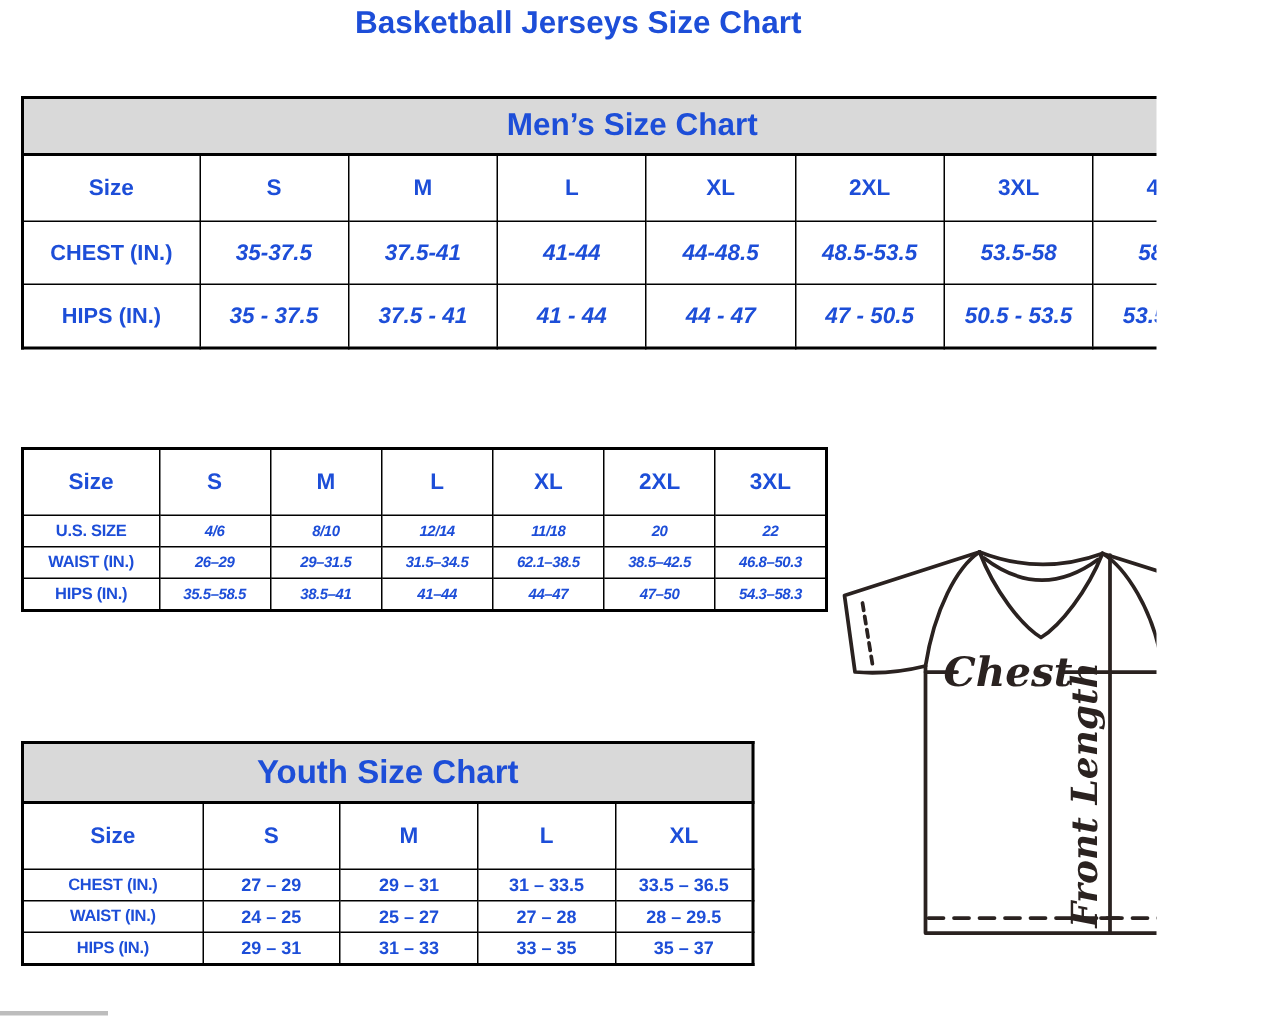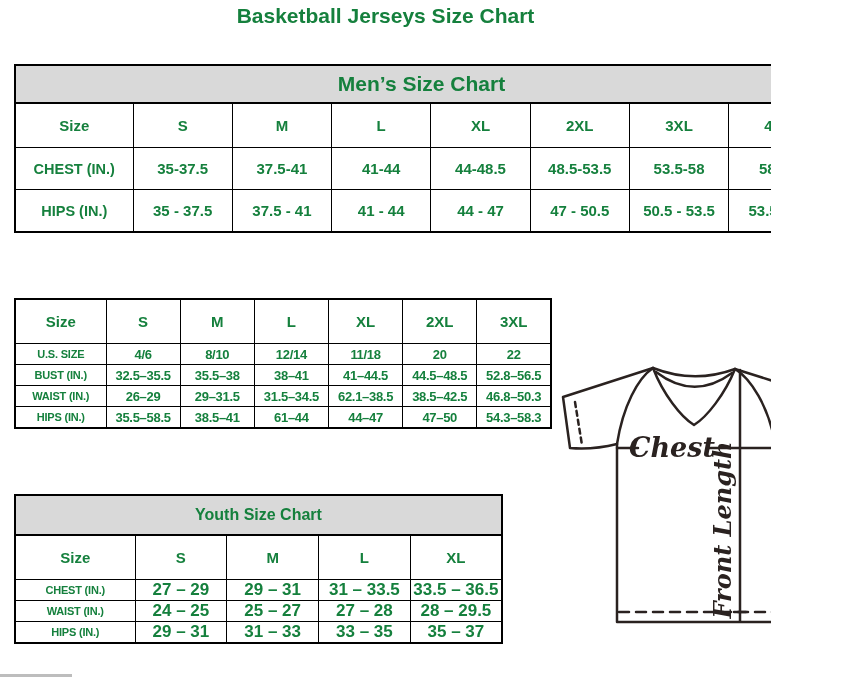--- a/index.html
+++ b/index.html
@@ -1,43 +1,43 @@
 <!DOCTYPE html>
 <html><head>
 <meta charset="utf-8">
 <style>
   html,body{margin:0;padding:0;background:#fff;}
   .page{position:relative;width:771px;height:679px;background:#ffffff;overflow:hidden;
-        font-family:"Liberation Sans",sans-serif;color:#15803d;}
+        font-family:"Liberation Sans",sans-serif;color:#1d4ed8;}
   .page-title{position:absolute;left:0;top:4px;width:100%;text-align:center;
               font-size:21px;font-weight:bold;letter-spacing:0;}
   .tbl-wrap{position:absolute;}
   table{border-collapse:collapse;table-layout:fixed;width:100%;border:2px solid #000;}
   caption{background:#d9d9d9;border:2px solid #000;border-bottom:none;
           font-weight:bold;text-align:center;caption-side:top;}
   th,td{border:1px solid #000;text-align:center;vertical-align:middle;
         font-weight:bold;padding:0 2px;overflow:hidden;white-space:nowrap;}
   
   .t-mens{left:14px;top:64px;width:815px;}
   .t-mens caption{height:36px;line-height:36px;font-size:21px;}
   .t-mens thead th{height:43px;font-size:15px;}
   .t-mens tbody th{height:41px;font-size:14.5px;}
-  .t-mens tbody td{font-size:15px;}
+  .t-mens tbody td{font-size:15px;font-style:italic;}
   
   .t-womens{left:14px;top:298px;width:538px;}
   .t-womens caption{height:38px;line-height:38px;font-size:16px;}
   .t-womens thead th{height:43px;font-size:15px;}
   .t-womens tbody th{height:20px;font-size:11px;letter-spacing:-0.2px;}
-  .t-womens tbody td{font-size:13px;letter-spacing:-0.3px;}
+  .t-womens tbody td{font-size:10px;letter-spacing:-0.3px;font-style:italic;}
   
   .t-youth{left:14px;top:494px;width:489px;}
-  .t-youth caption{height:38px;line-height:38px;font-size:16px;}
+  .t-youth caption{height:38px;line-height:38px;font-size:22px;}
   .t-youth thead th{height:43px;font-size:15px;}
   .t-youth tbody th{height:20px;font-size:11px;letter-spacing:-0.2px;}
-  .t-youth tbody td{font-size:17px;}
+  .t-youth tbody td{font-size:12px;}
   
   .jersey{position:absolute;left:553px;top:358px;width:290px;height:272px;}
   
   .bottom-bar{position:absolute;left:0;top:673px;width:843px;height:6px;background:transparent;}
   .bottom-thumb{position:absolute;left:0;top:1px;width:72px;height:3px;background:#bdbdbd;}
   .bottom-corner{position:absolute;right:0;top:0;width:23px;height:6px;background:#c6c6c6;}
 </style>
 </head>
 <body>
 
@@ -108,42 +108,33 @@
           <tr>
             <th>U.S. SIZE</th>
             <td>4/6</td>
             <td>8/10</td>
             <td>12/14</td>
             <td>11/18</td>
             <td>20</td>
             <td>22</td>
           </tr>
           <tr>
-            <th>BUST (IN.)</th>
-            <td>32.5–35.5</td>
-            <td>35.5–38</td>
-            <td>38–41</td>
-            <td>41–44.5</td>
-            <td>44.5–48.5</td>
-            <td>52.8–56.5</td>
-          </tr>
-          <tr>
             <th>WAIST (IN.)</th>
             <td>26–29</td>
             <td>29–31.5</td>
             <td>31.5–34.5</td>
             <td>62.1–38.5</td>
             <td>38.5–42.5</td>
             <td>46.8–50.3</td>
           </tr>
           <tr>
             <th>HIPS (IN.)</th>
             <td>35.5–58.5</td>
             <td>38.5–41</td>
-            <td>61–44</td>
+            <td>41–44</td>
             <td>44–47</td>
             <td>47–50</td>
             <td>54.3–58.3</td>
           </tr>
         </tbody>
     </table>
   </div>
 
   <div class="tbl-wrap t-youth">
     <table>

